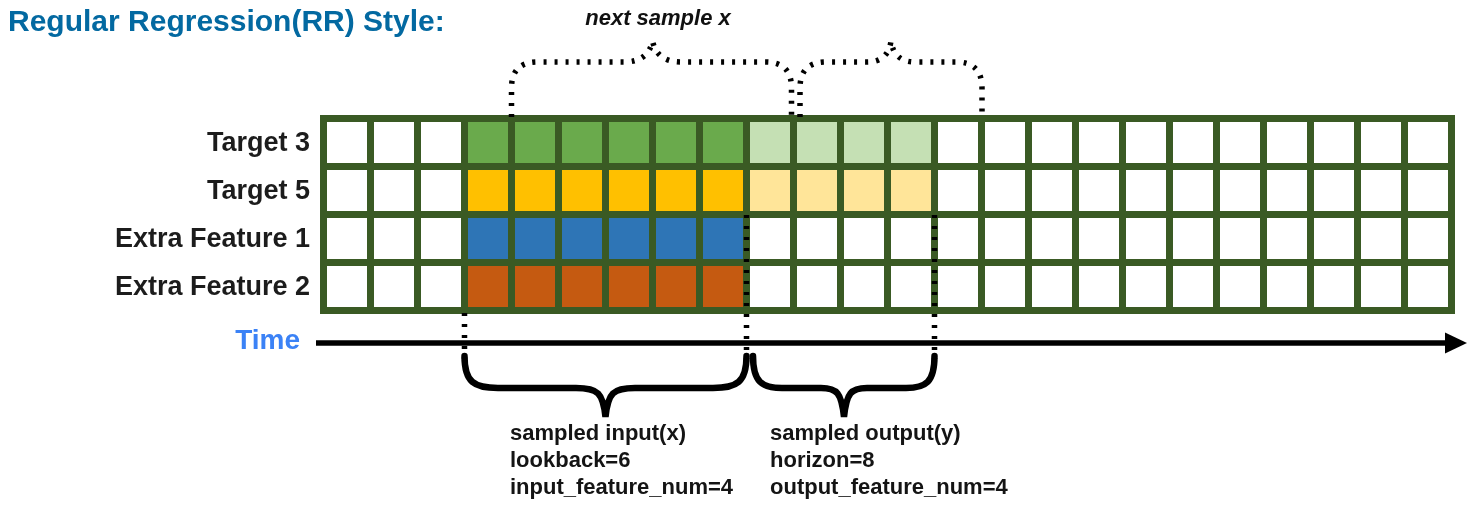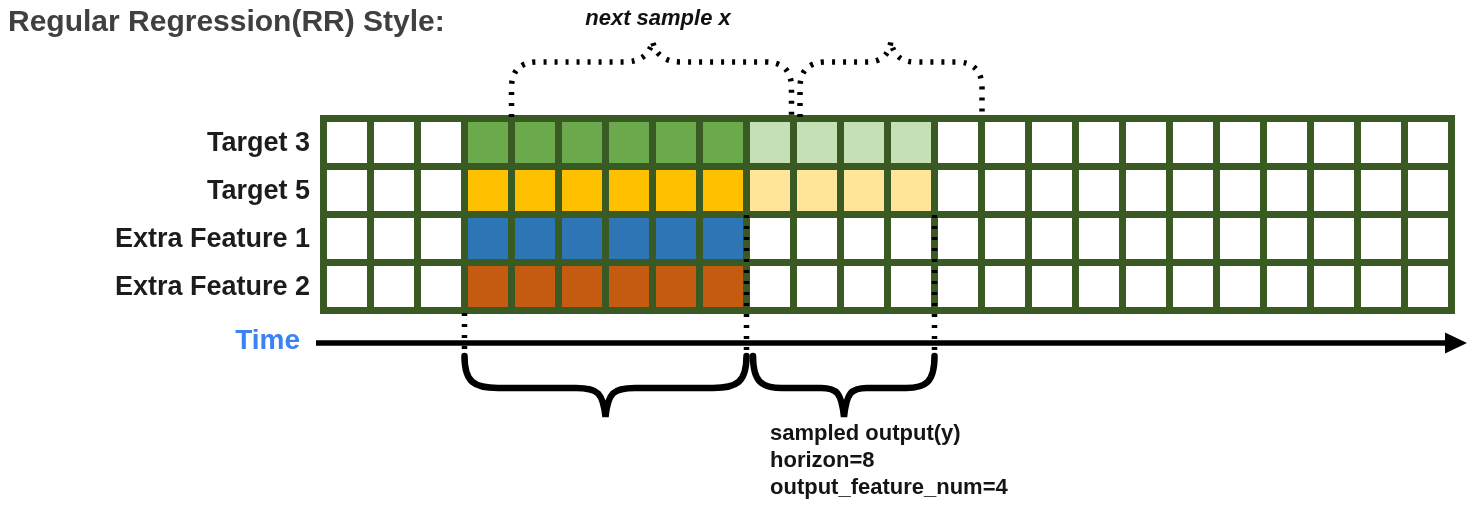--- a/index.html
+++ b/index.html
@@ -1,21 +1,21 @@
 <!DOCTYPE html>
 <html><head>
 <meta charset="utf-8">
 <style>
   html,body{margin:0;padding:0;background:#ffffff;}
   #canvas{
     position:relative;width:1476px;height:516px;background:#ffffff;overflow:hidden;
     font-family:"Liberation Sans", sans-serif;color:#111111;
   }
   .title{
-    position:absolute;left:8px;top:4px;font-size:30px;font-weight:700;letter-spacing:0px;color:#404040;
+    position:absolute;left:8px;top:4px;font-size:30px;font-weight:700;letter-spacing:0px;color:#0369a1;
   }
   .next-label{
     position:absolute;top:5px;font-size:22px;font-style:italic;font-weight:600;color:#111;
     transform:translateX(-50%);white-space:nowrap;
   }
   #next-x-label{left:652px;margin-left:6px;}
   #next-y-label{left:891px;}
   #grid{
     position:absolute;left:320px;top:115px;
     display:grid;grid-template-columns:repeat(24,40px);grid-auto-rows:41px;
@@ -164,19 +164,24 @@
     <line x1="934.5" y1="215" x2="934.5" y2="359" stroke="#000000" stroke-width="5.5" stroke-dasharray="3 8"></line>
 
     <line x1="316" y1="343" x2="1447" y2="343" stroke="#000000" stroke-width="5.5"></line>
     <polygon points="1445,332.5 1467,343 1445,353.5" fill="#000000"></polygon>
 
     <path d="M464.5,356 C464.5,382 474,388 498,388 H576 C598,388 603,393 605.5,417 C608,393 613,388 635,388 H713 C737,388 746.5,382 746.5,356" fill="none" stroke="#000000" stroke-width="6.5" stroke-linecap="round"></path>
 
     <path d="M753,356 C753,382 762,388 782,388 H821 C837,388 841.5,393 844,417 C846.5,393 851,388 867,388 H906 C926,388 934.5,382 934.5,356" fill="none" stroke="#000000" stroke-width="6.5" stroke-linecap="round"></path>
   </svg>
 
+  <div class="sample-text" id="input-text">
+    <div>sampled input(x)</div>
+    <div>lookback=6</div>
+    <div>input_feature_num=4</div>
+  </div>
   <div class="sample-text" id="output-text">
     <div>sampled output(y)</div>
     <div>horizon=8</div>
     <div>output_feature_num=4</div>
   </div>
 
 </div>
 
 </body></html>

